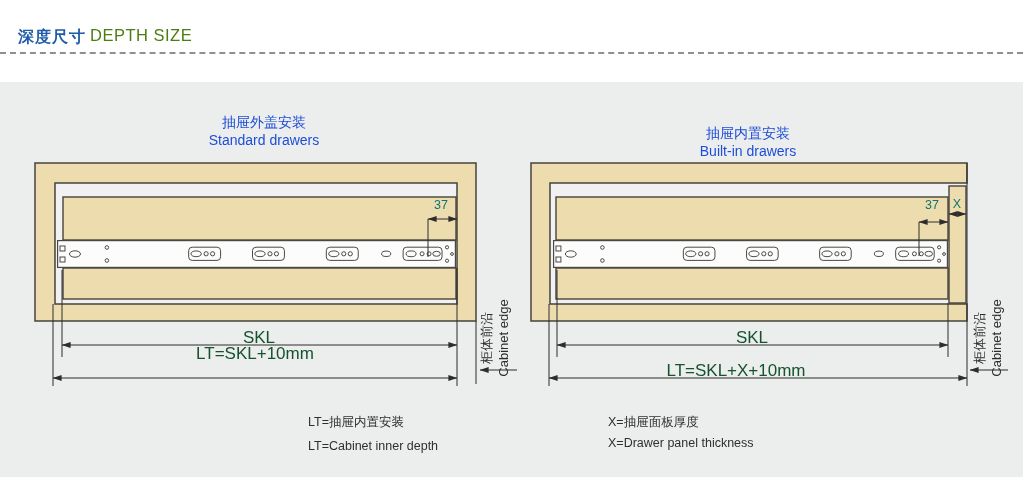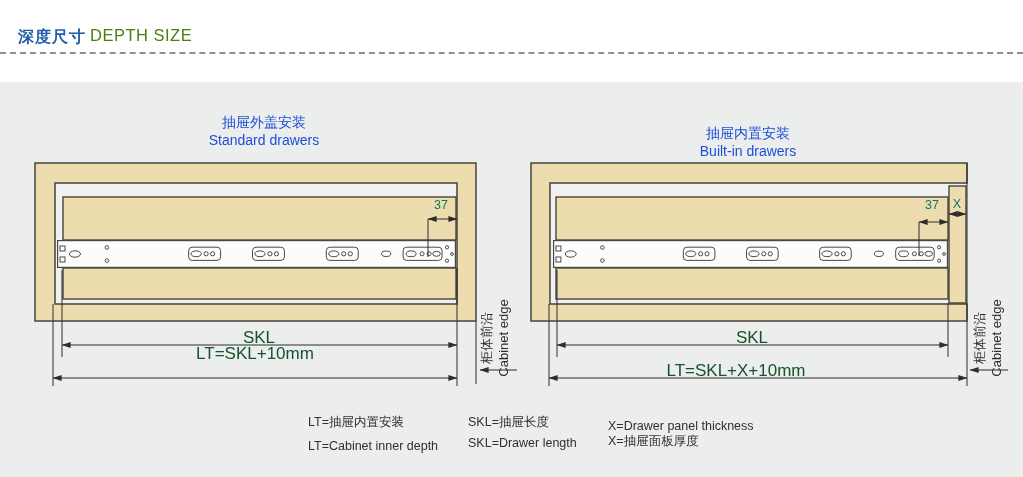--- a/index.html
+++ b/index.html
@@ -130,22 +130,18 @@
   <div class="abs dimlab" style="left:736px;top:361px;">LT=SKL+X+10mm</div>
   <div class="abs edgelab" style="left:988px;top:338px;">
     <div>柜体前沿</div>
     <div>Cabinet edge</div>
   </div>
 
   <div class="abs" style="left:308px;top:414px;">
     <div class="legend-line">LT=抽屉内置安装</div>
     <div class="legend-line" style="margin-top:8px;">LT=Cabinet inner depth</div>
   </div>
-  <div class="abs" style="left:468px;top:414px;">
-    <div class="legend-line">SKL=抽屉长度</div>
-    <div class="legend-line" style="margin-top:5px;">SKL=Drawer length</div>
-  </div>
   <div class="abs" style="left:608px;top:414px;">
+    <div class="legend-line">X=抽屉面板厚度</div>
     <div class="legend-line" style="margin-top:5px;">X=Drawer panel thickness</div>
-    <div class="legend-line">X=抽屉面板厚度</div>
   </div>
 
 </div>
 
 </body></html>

